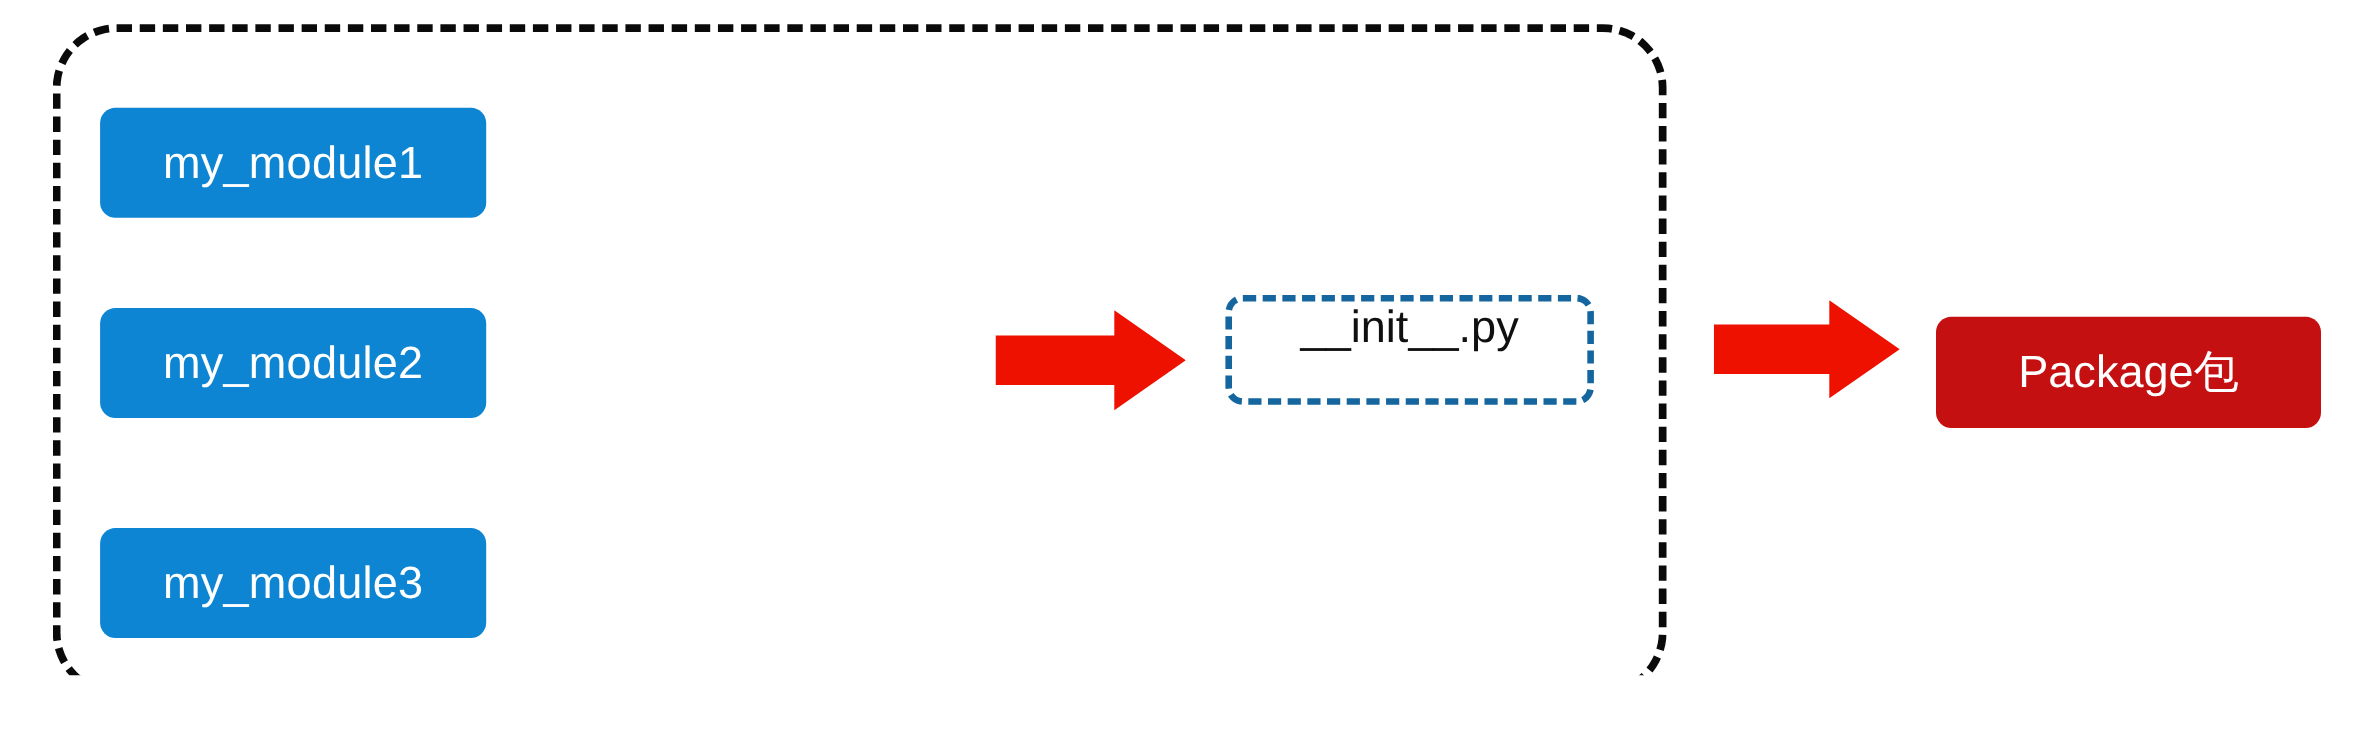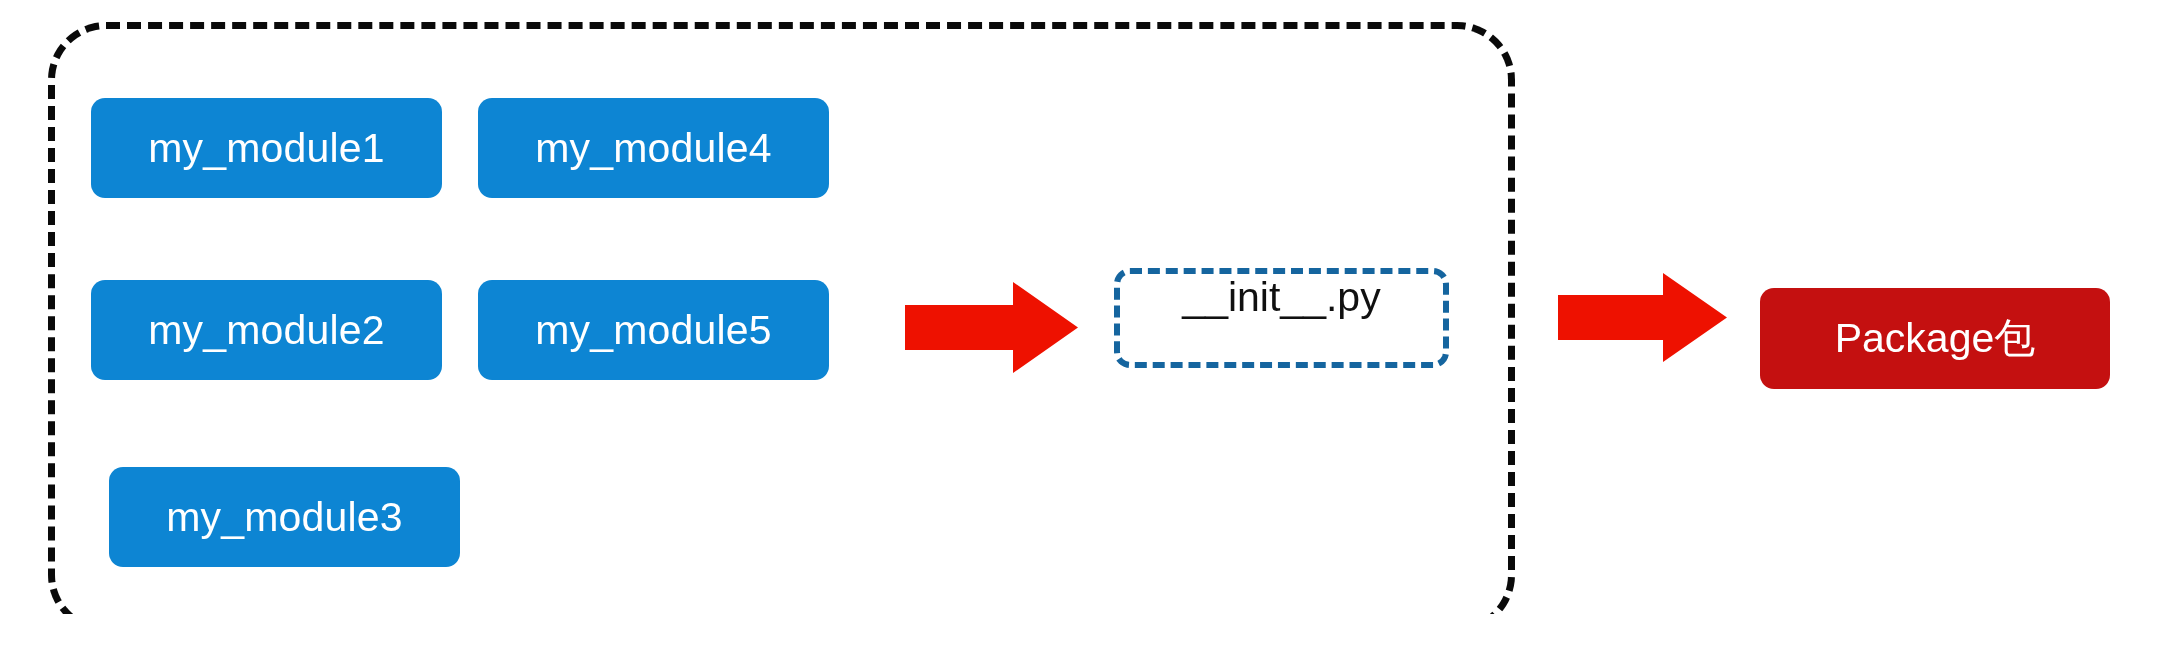--- a/index.html
+++ b/index.html
@@ -46,21 +46,21 @@
     color: #ffffff;
     font-size: 41px;
     font-weight: 400;
     letter-spacing: 0.2px;
     white-space: nowrap;
   }
   .col-1 { left: 91px; }
   .col-2 { left: 478px; }
   .row-1 { top: 98px; }
   .row-2 { top: 280px; justify-content: center; }
-  .row-3 { top: 467px; margin-left: 18px; }
+  .row-3 { top: 480px; }
 
   
   .init-box {
     position: absolute;
     left: 1114px;
     top: 268px;
     width: 335px;
     height: 100px;
     box-sizing: border-box;
     border: 6px dashed #15659f;
@@ -113,26 +113,20 @@
   <div class="module-box col-1 row-1">
     <span>my_module1</span>
   </div>
   <div class="module-box col-1 row-2">
     <span>my_module2</span>
   </div>
   <div class="module-box col-1 row-3">
     <span>my_module3</span>
   </div>
 
-  <div class="module-box col-2 row-1">
-    <span>my_module4</span>
-  </div>
-  <div class="module-box col-2 row-2">
-    <span>my_module5</span>
-  </div>
 
   <div class="arrow" id="arrow-1">
     <svg width="173" height="91" viewBox="0 0 173 91" xmlns="http://www.w3.org/2000/svg">
       <polygon points="0,23 108,23 108,0 173,45.5 108,91 108,68 0,68" fill="#ee1100"></polygon>
     </svg>
   </div>
 
   <div class="init-box">
     <span>__init__.py</span>
   </div>

